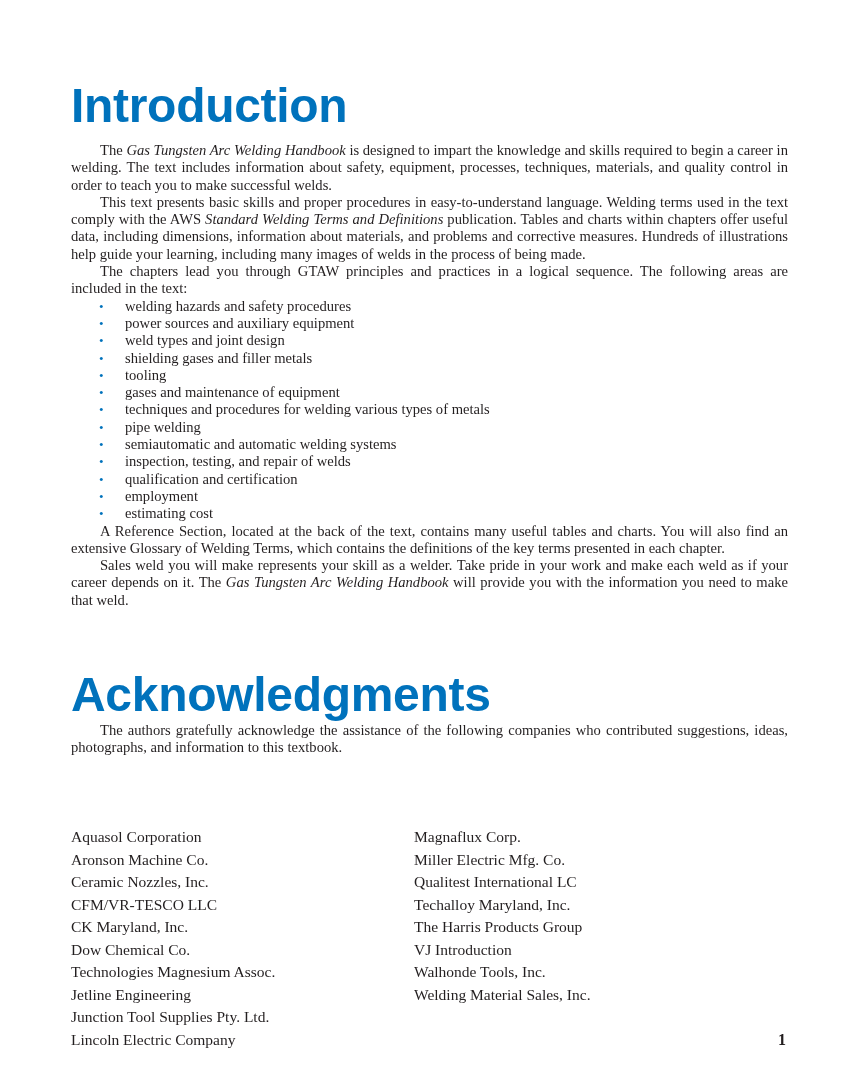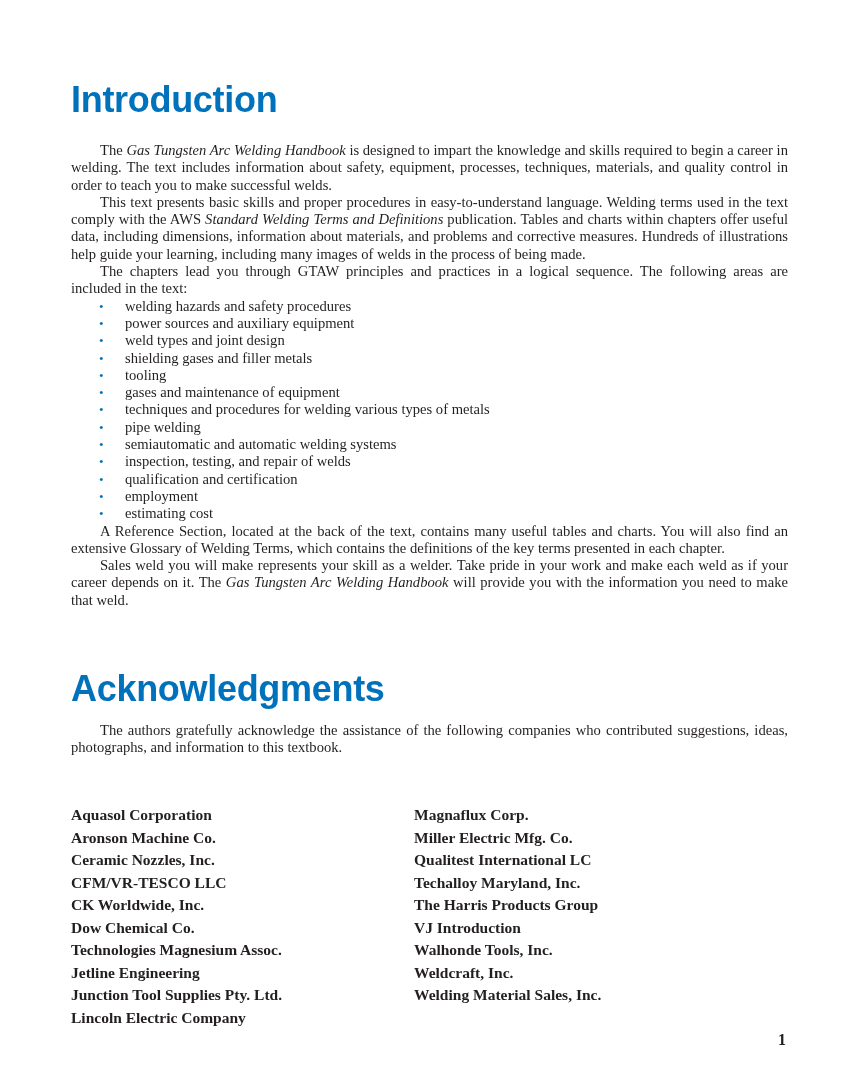--- a/index.html
+++ b/index.html
@@ -1,30 +1,30 @@
 <!DOCTYPE html>
 <html><head>
 <meta charset="utf-8">
 <style>
   html, body { margin: 0; padding: 0; background: #ffffff; }
   body { width: 849px; height: 1087px; position: relative; overflow: hidden;
          font-family: "Liberation Serif", "DejaVu Serif", serif; color: #231f20; }
   .page { position: absolute; left: 71px; top: 0; width: 717px; }
   h1 { font-family: "Liberation Sans", "DejaVu Sans", sans-serif; font-weight: bold;
-       color: #0072bc; font-size: 36px; margin: 0; letter-spacing: -0.3px; line-height: 1; }
+       color: #0072bc; font-size: 48px; margin: 0; letter-spacing: -0.3px; line-height: 1; }
   #intro-title { position: absolute; top: 82px; left: 0; }
   #ack-title { position: absolute; top: 662px; left: 0; margin-top: 9px; }
   .body-text { font-size: 14.6px; line-height: 17.3px; text-align: justify; margin: 0; }
   .intro-block { position: absolute; top: 142px; left: 0; width: 717px; }
   p.para { margin: 0; text-indent: 29px; }
   ul.bullets { list-style: none; margin: 0; padding: 0; }
   ul.bullets li { position: relative; padding-left: 54px; }
   ul.bullets li .dot { position: absolute; left: 28px; top: 0; color: #0072bc; font-size: 13px; }
   .ack-block { position: absolute; top: 722px; left: 0; width: 717px; }
-  .companies { position: absolute; top: 804px; left: 0; width: 717px; display: flex; font-weight: bold; }
+  .companies { position: absolute; top: 826px; left: 0; width: 717px; display: flex; }
   .col { width: 343px; font-size: 15.5px; line-height: 22.5px; }
   .col div { white-space: nowrap; }
   .page-number { position: absolute; top: 1031px; left: 778px; font-size: 16px; font-weight: bold;
                  font-family: "Liberation Serif", serif; }
   i { font-style: italic; }
 </style>
 </head>
 <body>
 
 <div class="page">
@@ -59,34 +59,33 @@
   <div class="ack-block body-text">
     <p class="para">The authors gratefully acknowledge the assistance of the following companies who contributed suggestions, ideas, photographs, and information to this textbook.</p>
   </div>
 
   <div class="companies">
     <div class="col">
       <div>Aquasol Corporation</div>
       <div>Aronson Machine Co.</div>
       <div>Ceramic Nozzles, Inc.</div>
       <div>CFM/VR-TESCO LLC</div>
-      <div>CK Worldwide, Inc.</div>
+      <div>CK Maryland, Inc.</div>
       <div>Dow Chemical Co.</div>
       <div>Technologies Magnesium Assoc.</div>
       <div>Jetline Engineering</div>
       <div>Junction Tool Supplies Pty. Ltd.</div>
       <div>Lincoln Electric Company</div>
     </div>
     <div class="col">
       <div>Magnaflux Corp.</div>
       <div>Miller Electric Mfg. Co.</div>
       <div>Qualitest International LC</div>
       <div>Techalloy Maryland, Inc.</div>
       <div>The Harris Products Group</div>
       <div>VJ Introduction</div>
       <div>Walhonde Tools, Inc.</div>
-      <div>Weldcraft, Inc.</div>
       <div>Welding Material Sales, Inc.</div>
     </div>
   </div>
 </div>
 
 <div class="page-number">1</div>
 
 </body></html>

